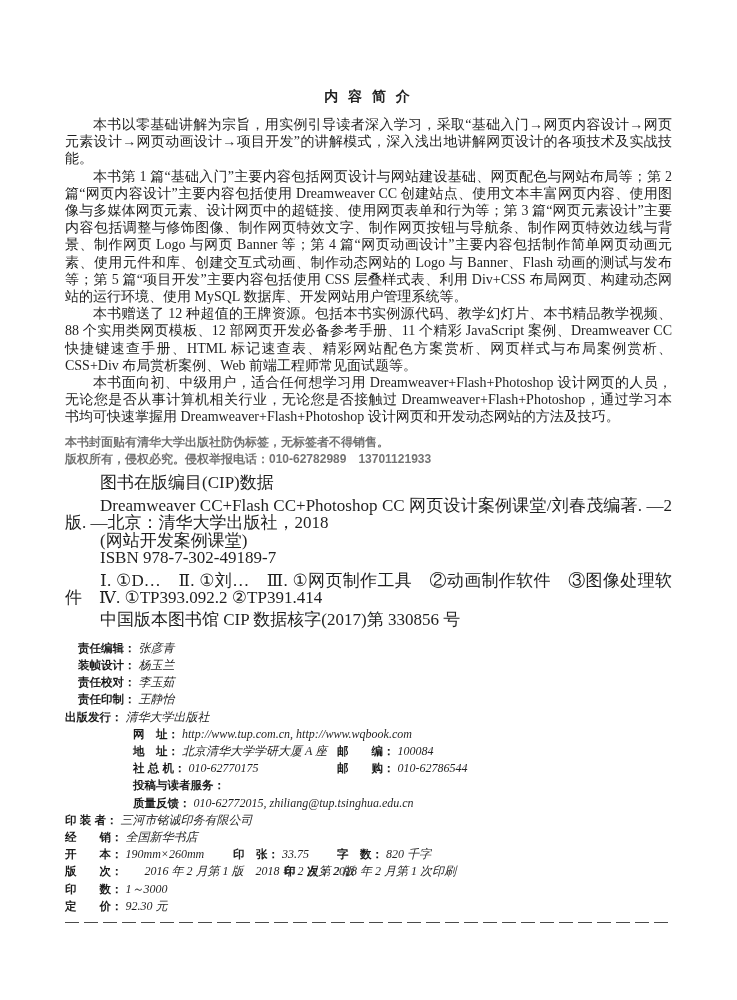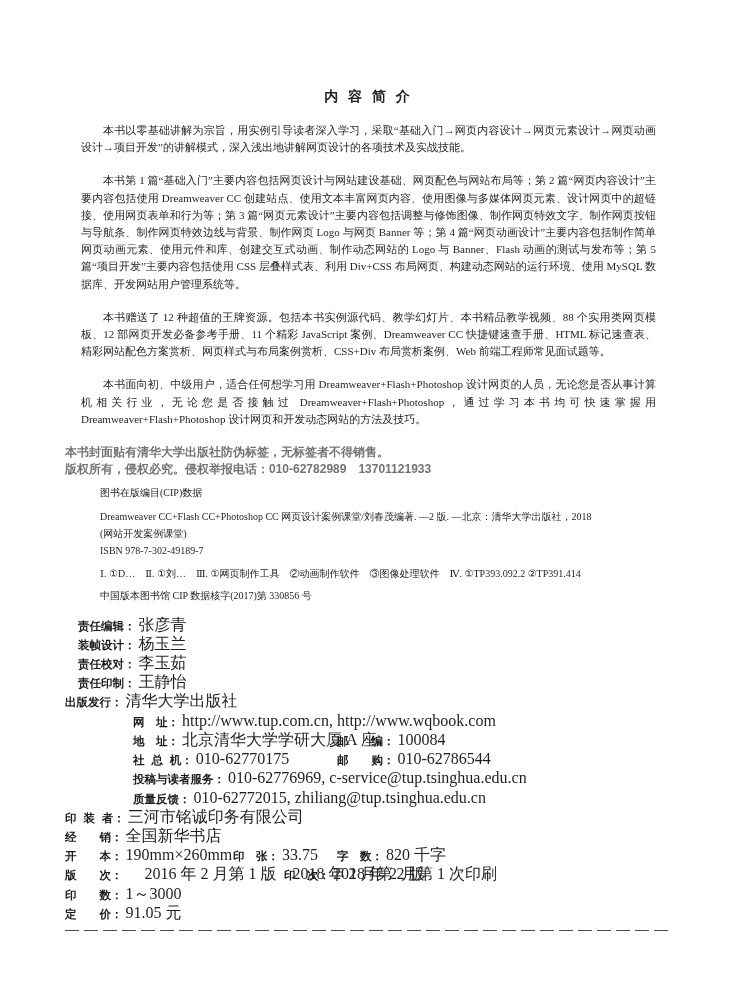--- a/index.html
+++ b/index.html
@@ -21,63 +21,64 @@
   .title{
     margin:0 0 10px 0;
     text-align:center;
     font-size:14px;
     font-weight:bold;
     letter-spacing:3px;
     font-family:"Liberation Sans","DejaVu Sans",sans-serif;
     color:#222;
   }
   .body-p{
-    margin:16px;
-    font-size:11px;
+    margin:0;
+    font-size:14px;
     line-height:17.2px;
     text-align:justify;
     text-indent:2em;
   }
   .notice{margin-top:8px;}
   .notice-line{
     margin:0;
     font-size:12px;
     line-height:17.2px;
     font-weight:bold;
     font-family:"Liberation Sans","DejaVu Sans",sans-serif;
     color:#737373;
   }
   .cip{margin-top:6px;}
   .cip-line{
     margin:0;
-    font-size:10px;
+    font-size:17px;
     line-height:17.2px;
     text-indent:35px;
     text-align:justify;
   }
   .gap6{margin-top:6px;}
   .gap5{margin-top:5px;}
   .credits{margin-top:11px;}
   .crow{
     display:flex;
     align-items:baseline;
     font-size:12px;
     line-height:17.2px;
     white-space:nowrap;
   }
   .lbl{
-    font-family:Liberation Mono, monospace;
+    font-family:Liberation Sans, sans-serif;
     font-weight:bold;
     font-size:11.5px;
     color:#1a1a1a;
   }
   .val{
     font-family:"Liberation Serif","DejaVu Serif",serif;
-    font-size:16px;
+    font-size:12px;
     margin-left:3px;
+    font-style:italic;
   }
   .staff-row{margin-left:13px;}
   .sub{margin-left:68px;}
   .pair{display:inline-flex;align-items:baseline;}
   .pair-fixed{width:204px;}
   .c1{width:168px;display:inline-flex;align-items:baseline;}
   .c2{width:104px;display:inline-flex;align-items:baseline;}
   .c12{width:219px;display:inline-flex;align-items:baseline;gap:19px;}
   .sep{
     margin-top:7px;
@@ -170,21 +171,20 @@
         </span>
         <span class="pair">
           <span class="lbl">邮　　购：</span>
           <span class="val">010-62786544</span>
         </span>
       </div>
 
       <div class="crow sub">
         <span class="pair">
           <span class="lbl">投稿与读者服务：</span>
-          <span class="val">010-62776969, c-service@tup.tsinghua.edu.cn</span>
         </span>
       </div>
 
       <div class="crow sub">
         <span class="pair">
           <span class="lbl">质量反馈：</span>
           <span class="val">010-62772015, zhiliang@tup.tsinghua.edu.cn</span>
         </span>
       </div>
 
@@ -224,21 +224,21 @@
         </span>
       </div>
 
       <div class="crow">
         <span class="lbl">印　　数：</span>
         <span class="val">1～3000</span>
       </div>
 
       <div class="crow">
         <span class="lbl">定　　价：</span>
-        <span class="val">91.05 元</span>
+        <span class="val">92.30 元</span>
       </div>
 
     </div>
 
     <div class="sep"></div>
 
 
   </div>
 </div>
 

